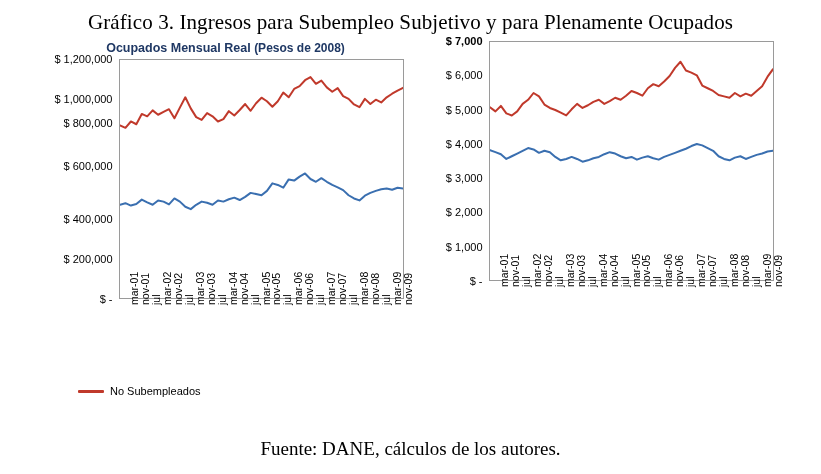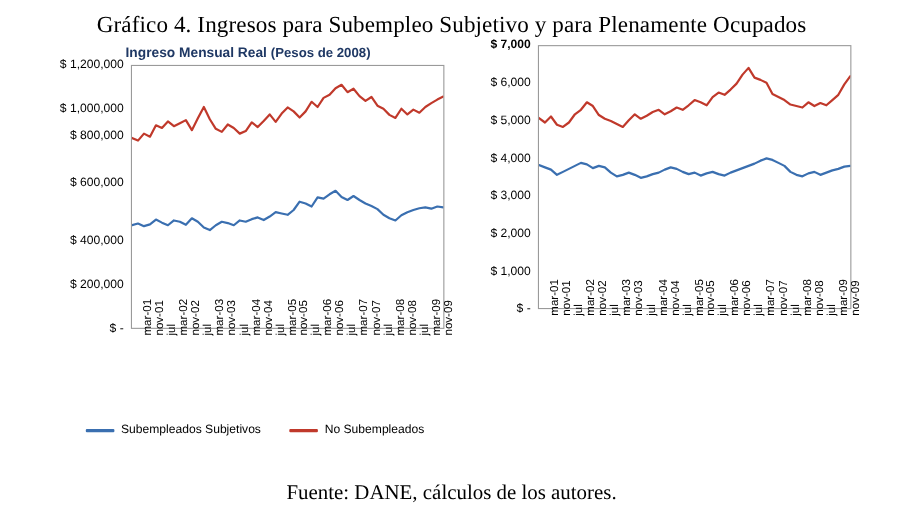--- a/index.html
+++ b/index.html
@@ -111,27 +111,27 @@
     text-align: center;
     font-family: "Liberation Serif", serif;
     font-size: 19px;
     color: #000;
   }
   svg { display: block; }
 </style>
 </head>
 <body>
 
-<div class="figure-title">Gráfico 4. Ingresos para Subempleo Subjetivo y para Plenamente Ocupados</div>
+<div class="figure-title">Gráfico 3. Ingresos para Subempleo Subjetivo y para Plenamente Ocupados</div>
 
 <div class="charts-row">
 
   <div class="chart-block" style="width:370px;">
     <div class="chart-title">
-      <span>Ingreso Mensual Real</span>
+      <span>Ocupados Mensual Real</span>
       <span class="paren">(Pesos de 2008)</span>
     </div>
     <div class="plot-wrap" style="height:320px;">
       <div class="y-axis-labels" id="yaxis-0" style="height:240px;">
           <div class="y-tick-label" style="top: 240px;">$ -</div>
           <div class="y-tick-label" style="top: 200px;">$ 200,000</div>
           <div class="y-tick-label" style="top: 160px;">$ 400,000</div>
           <div class="y-tick-label" style="top: 107px;">$ 600,000</div>
           <div class="y-tick-label" style="top: 64px; padding-left: 24px;">$ 800,000</div>
           <div class="y-tick-label" style="top: 40px;">$ 1,000,000</div>
@@ -220,22 +220,18 @@
           <span class="x-tick-label" style="left: 272.558px; top: 2px;">mar-09</span>
           <span class="x-tick-label" style="left: 283.519px; top: 2px;">nov-09</span>
         </div>
     </div>
   </div>
 
 </div>
 
 <div class="legend" id="legend" style="left:78px; top:385px;">
     <div class="legend-item">
-      <span class="legend-swatch" style="background: rgb(58, 111, 176);"></span>
-      <span>Subempleados Subjetivos</span>
-    </div>
-    <div class="legend-item">
       <span class="legend-swatch" style="background: rgb(192, 57, 43);"></span>
       <span>No Subempleados</span>
     </div>
   </div>
 
 <div class="source-note">Fuente: DANE, cálculos de los autores.</div>
 
 </body></html>

